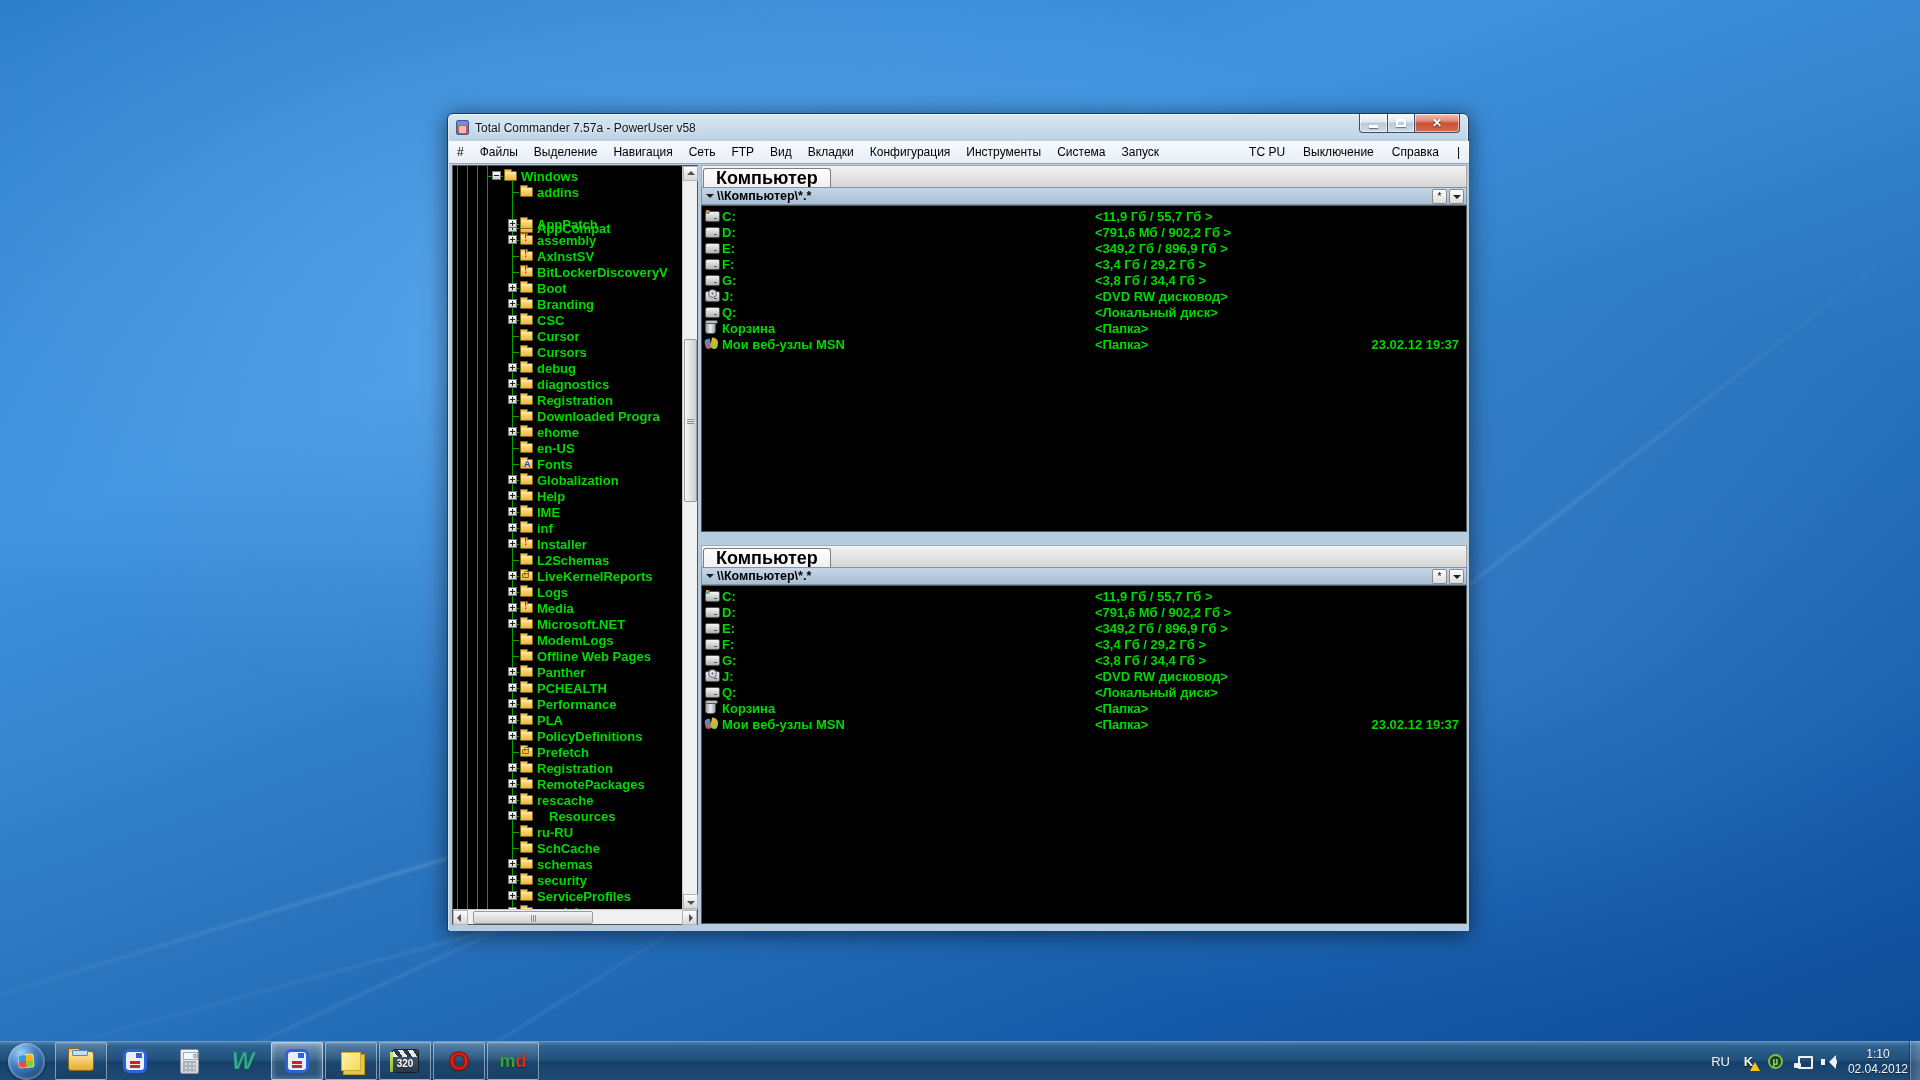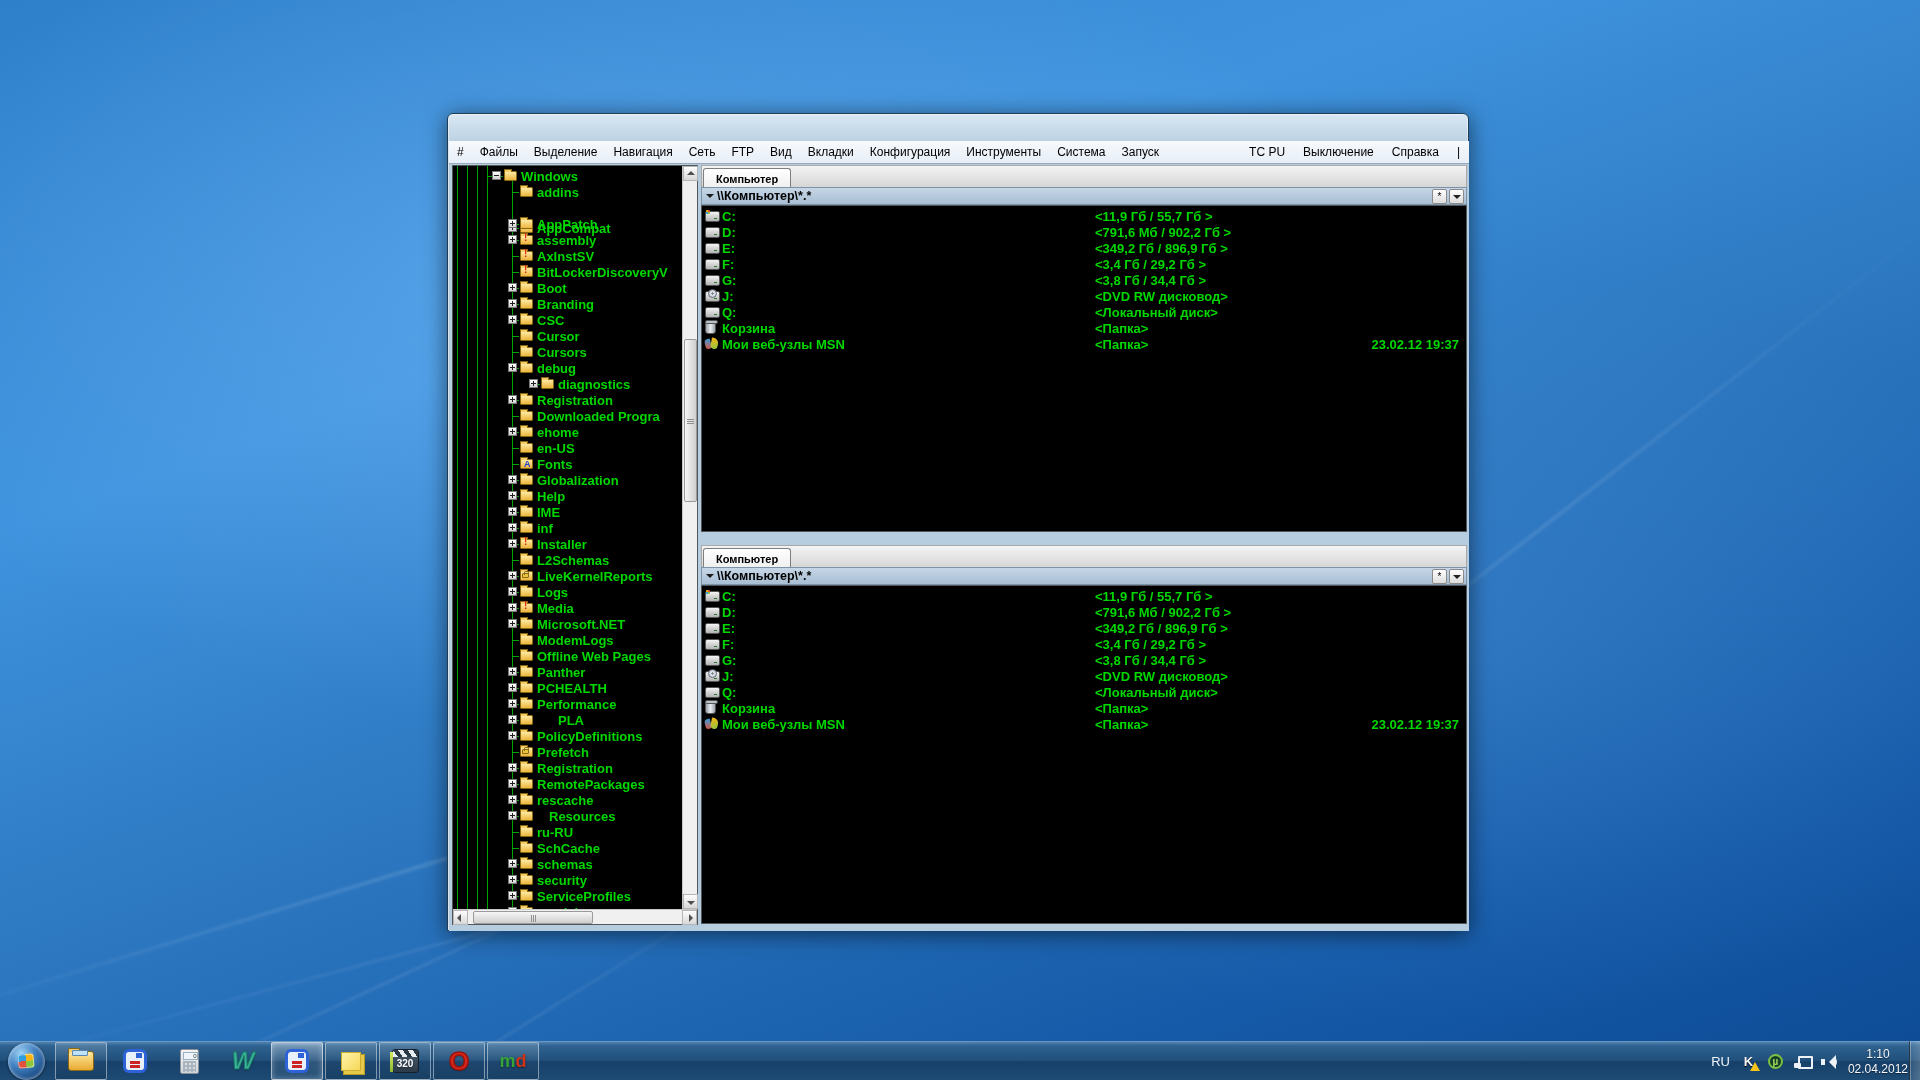--- a/index.html
+++ b/index.html
@@ -87,21 +87,21 @@
   .grip-v{position:absolute;left:2px;top:50%;width:7px;height:1px;background:#909090;box-shadow:0 2px 0 #909090,0 -2px 0 #909090;}
   .grip-h{position:absolute;top:3px;left:50%;width:1px;height:7px;background:#909090;box-shadow:2px 0 0 #909090,-2px 0 0 #909090;}
 
   
   .fpanel{position:absolute;left:252px;width:766px;}
   .fpanel.top{top:1px;height:367px;}
   .fpanel.bottom{top:381px;height:379px;}
   .tabstrip{position:absolute;left:0;top:0;width:100%;height:22px;background:linear-gradient(#f4f4f4,#d6d6d6);border:1px solid #a9a9a9;border-bottom:none;}
   .tab{position:absolute;left:1px;top:2px;height:20px;padding:0 12px;background:linear-gradient(#ffffff,#efefef);
     border:1px solid #7e7e7e;border-bottom:none;border-radius:3px 3px 0 0;
-    font-size:11px;font-weight:bold;color:#000;display:flex;align-items:center;}
+    font-size:18px;font-weight:bold;color:#000;display:flex;align-items:center;}
   .pathbar{position:absolute;left:0;top:22px;width:100%;height:18px;background:linear-gradient(#c6d6e6,#a8bed4);
     border:1px solid #7d93a8;display:flex;align-items:center;padding:0 3px;font-size:12.5px;color:#000;}
   .path-arrow{width:0;height:0;border:4px solid transparent;border-top-color:#1a1a1a;margin:3px 3px 0 1px;}
   .path-text{font-weight:bold;white-space:nowrap;}
   .path-btns{position:absolute;right:2px;top:1px;display:flex;gap:2px;}
   .pbtn{width:15px;height:15px;background:linear-gradient(#ffffff,#dcdcdc);border:1px solid #8a8a8a;border-radius:2px;
     display:flex;align-items:center;justify-content:center;font-size:10px;color:#000;line-height:1;}
   .pbtn .tri{width:0;height:0;border:4px solid transparent;border-top-color:#222;margin-top:4px;}
   .flist{position:absolute;left:0;top:40px;width:100%;background:#000;border:1px solid #52575c;overflow:hidden;}
   .fpanel.top .flist{height:327px;}
@@ -188,20 +188,35 @@
 <body>
 
 <div class="desktop">
   <div class="streak s1"></div>
   <div class="streak s2"></div>
   <div class="streak s3"></div>
   <div class="streak s4"></div>
   <div class="streak s5"></div>
 
   <div class="window">
+    <div class="titlebar">
+      <span class="app-icon"></span>
+      <span class="title-text">Total Commander 7.57a - PowerUser v58</span>
+      <div class="caption-buttons">
+        <div class="cap min">
+            <span class="glyph-min"></span>
+          </div>
+        <div class="cap max">
+            <span class="glyph-max"></span>
+          </div>
+        <div class="cap close">
+            <span class="glyph-close">✕</span>
+          </div>
+      </div>
+    </div>
 
     <div class="menubar">
       <div class="menu-left" id="menu-left">
           <div class="menu-item">#</div>
           <div class="menu-item">Файлы</div>
           <div class="menu-item">Выделение</div>
           <div class="menu-item">Навигация</div>
           <div class="menu-item">Сеть</div>
           <div class="menu-item">FTP</div>
           <div class="menu-item">Вид</div>
@@ -297,21 +312,21 @@
               <span class="hline" style="left: 59px; width: 7px;"></span>
               <span class="tfolder" style="left: 67px;"></span>
               <span class="tlabel" style="left: 84px;">Cursors</span>
             </div>
             <div class="trow" style="top: 194px;">
               <span class="hline" style="left: 59px; width: 7px;"></span>
               <span class="tbox plus" style="left: 55px;"></span>
               <span class="tfolder" style="left: 67px;"></span>
               <span class="tlabel" style="left: 84px;">debug</span>
             </div>
-            <div class="trow" style="top: 210px; margin-left: 21px;">
+            <div class="trow" style="top: 210px;">
               <span class="hline" style="left: 59px; width: 7px;"></span>
               <span class="tbox plus" style="left: 55px;"></span>
               <span class="tfolder" style="left: 67px;"></span>
               <span class="tlabel" style="left: 84px;">diagnostics</span>
             </div>
             <div class="trow" style="top: 226px;">
               <span class="hline" style="left: 59px; width: 7px;"></span>
               <span class="tbox plus" style="left: 55px;"></span>
               <span class="tfolder" style="left: 67px;"></span>
               <span class="tlabel" style="left: 84px;">Registration</span>
@@ -425,21 +440,21 @@
             <div class="trow" style="top: 530px;">
               <span class="hline" style="left: 59px; width: 7px;"></span>
               <span class="tbox plus" style="left: 55px;"></span>
               <span class="tfolder" style="left: 67px;"></span>
               <span class="tlabel" style="left: 84px;">Performance</span>
             </div>
             <div class="trow" style="top: 546px;">
               <span class="hline" style="left: 59px; width: 7px;"></span>
               <span class="tbox plus" style="left: 55px;"></span>
               <span class="tfolder" style="left: 67px;"></span>
-              <span class="tlabel" style="left: 84px; margin-left: 21px;">PLA</span>
+              <span class="tlabel" style="left: 84px;">PLA</span>
             </div>
             <div class="trow" style="top: 562px;">
               <span class="hline" style="left: 59px; width: 7px;"></span>
               <span class="tbox plus" style="left: 55px;"></span>
               <span class="tfolder" style="left: 67px;"></span>
               <span class="tlabel" style="left: 84px;">PolicyDefinitions</span>
             </div>
             <div class="trow" style="top: 578px;">
               <span class="hline" style="left: 59px; width: 7px;"></span>
               <span class="tfolder" style="left: 67px;"></span>

